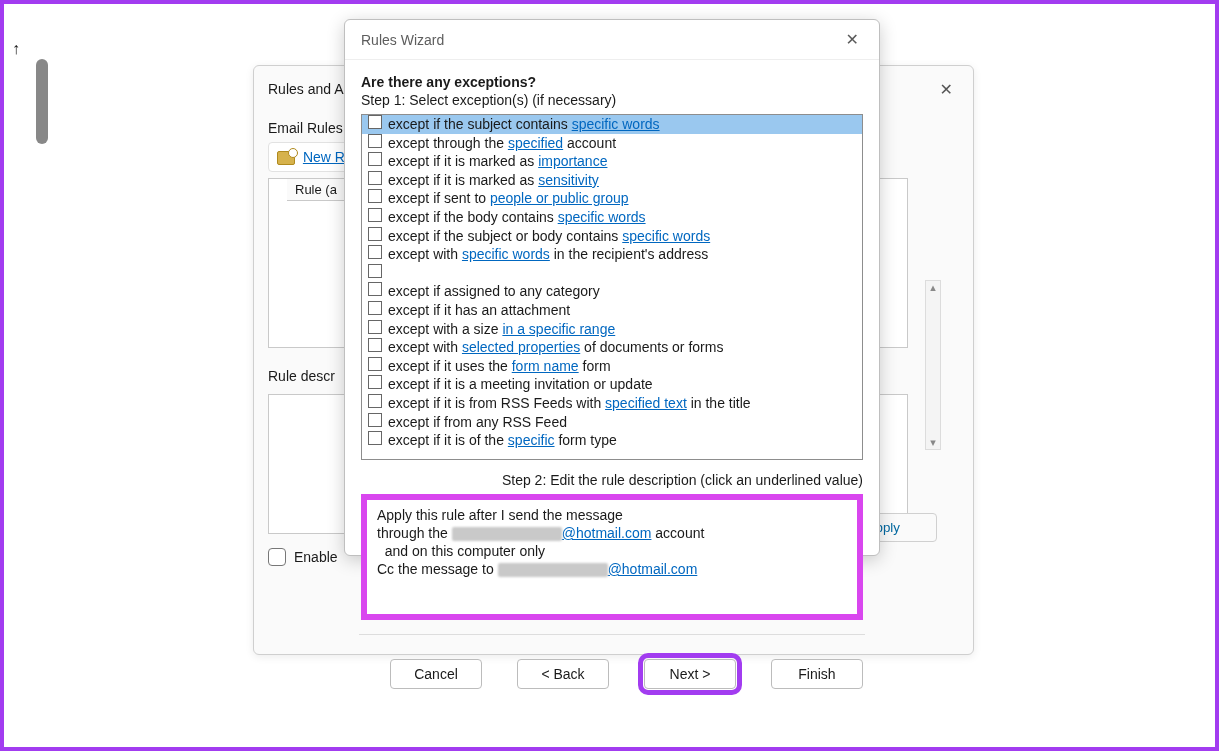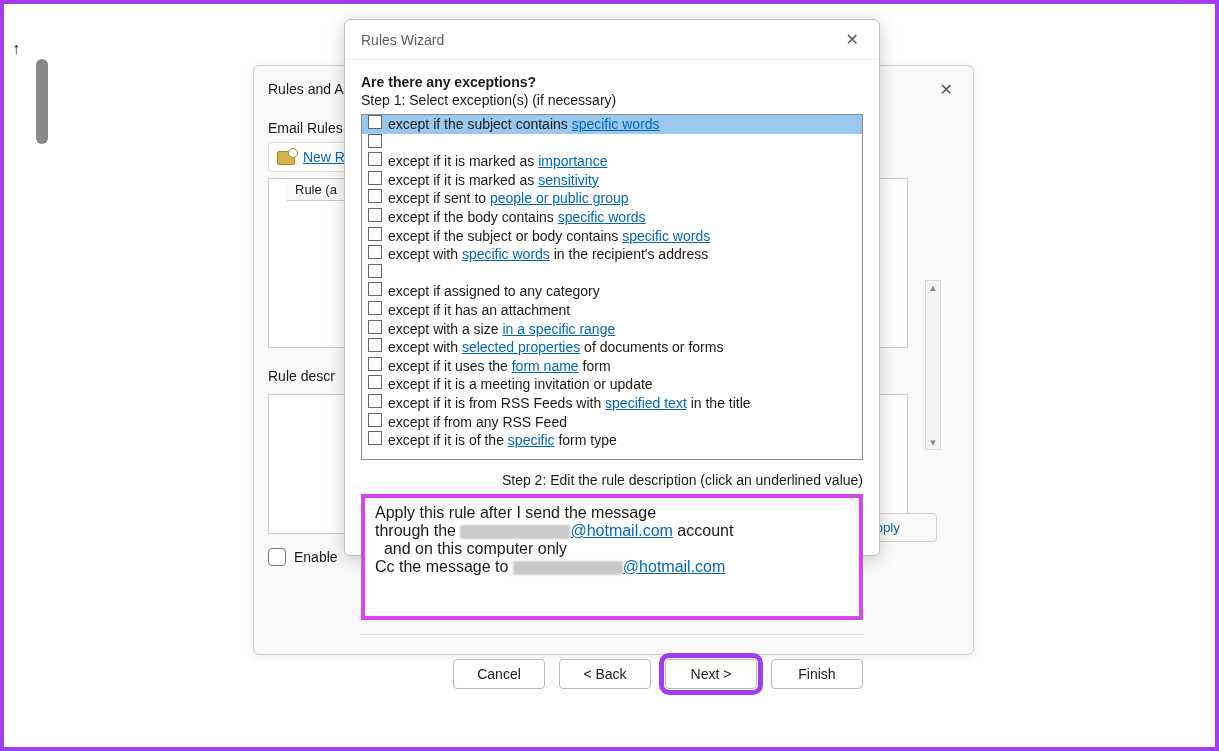--- a/index.html
+++ b/index.html
@@ -83,32 +83,32 @@
   .exc-list {
     margin-top: 6px; border:1px solid #8d8d8d; background:#fff; height: 346px;
     overflow:hidden; font-size:14px;
   }
   .exc-row { display:flex; gap:6px; padding:0 6px; height:18.6px; line-height:18.6px; white-space:nowrap; }
   .exc-row.selected { background:#9ac8ef; }
   .exc-check { width:14px; height:14px; border:1px solid #666; background:#fff; flex:none; }
   .link { color:#0067c0; text-decoration:underline; }
   .step2 { margin-top:12px;text-align:right; }
   .desc-box {
-    margin-top:6px; border:4px solid #d946ef; background:#fff; height:126px;
-    padding:6px 10px; font-size:16px; line-height:18px;
+    margin-top:6px; border:6px solid #d946ef; background:#fff; height:126px;
+    padding:6px 10px; font-size:14px; line-height:18px;
   }
   .blur { display:inline-block; background:#c9c9c9; color:transparent; border-radius:2px;
     filter: blur(1px); vertical-align:middle; }
   .blur.w1 { width:110px; height:14px; }
   .blur.w2 { width:110px; height:14px; }
   .hr { border-top:1px solid #ddd; margin: 14px -2px 0 -2px; }
   .btn-row { display:flex; gap:14px; justify-content:flex-end; padding: 14px 16px 14px 16px; }
   .btn {
     background:#fff; border:1px solid #bcbcbc; border-radius:4px;
-    padding: 6px 0; width: 92px; text-align:center; font-size:14px;
+    padding: 6px 0; width: 92px; text-align:center; font-size:14px;margin-left:21px;
   }
   .btn.highlight-wrap { outline:5px solid #a23cf0; outline-offset:1px; }
 </style>
 </head>
 <body>
 
 <div class="left-gutter">
   <span class="up-arrow">↑</span>
 </div>
 <div class="scroll-thumb"></div>
@@ -150,20 +150,21 @@
   <div class="front-body">
     <div class="q-line">Are there any exceptions?</div>
     <div class="step-line">Step 1: Select exception(s) (if necessary)</div>
     <div class="exc-list" id="exc-list">
         <div class="exc-row selected">
           <span class="exc-check"></span>
           <span><span>except if the subject contains </span><span class="link">specific words</span></span>
         </div>
         <div class="exc-row">
           <span class="exc-check"></span>
+          <span><span>except through the </span><span class="link">specified</span><span> account</span></span>
         </div>
         <div class="exc-row">
           <span class="exc-check"></span>
           <span><span>except if it is marked as </span><span class="link">importance</span></span>
         </div>
         <div class="exc-row">
           <span class="exc-check"></span>
           <span><span>except if it is marked as </span><span class="link">sensitivity</span></span>
         </div>
         <div class="exc-row">

